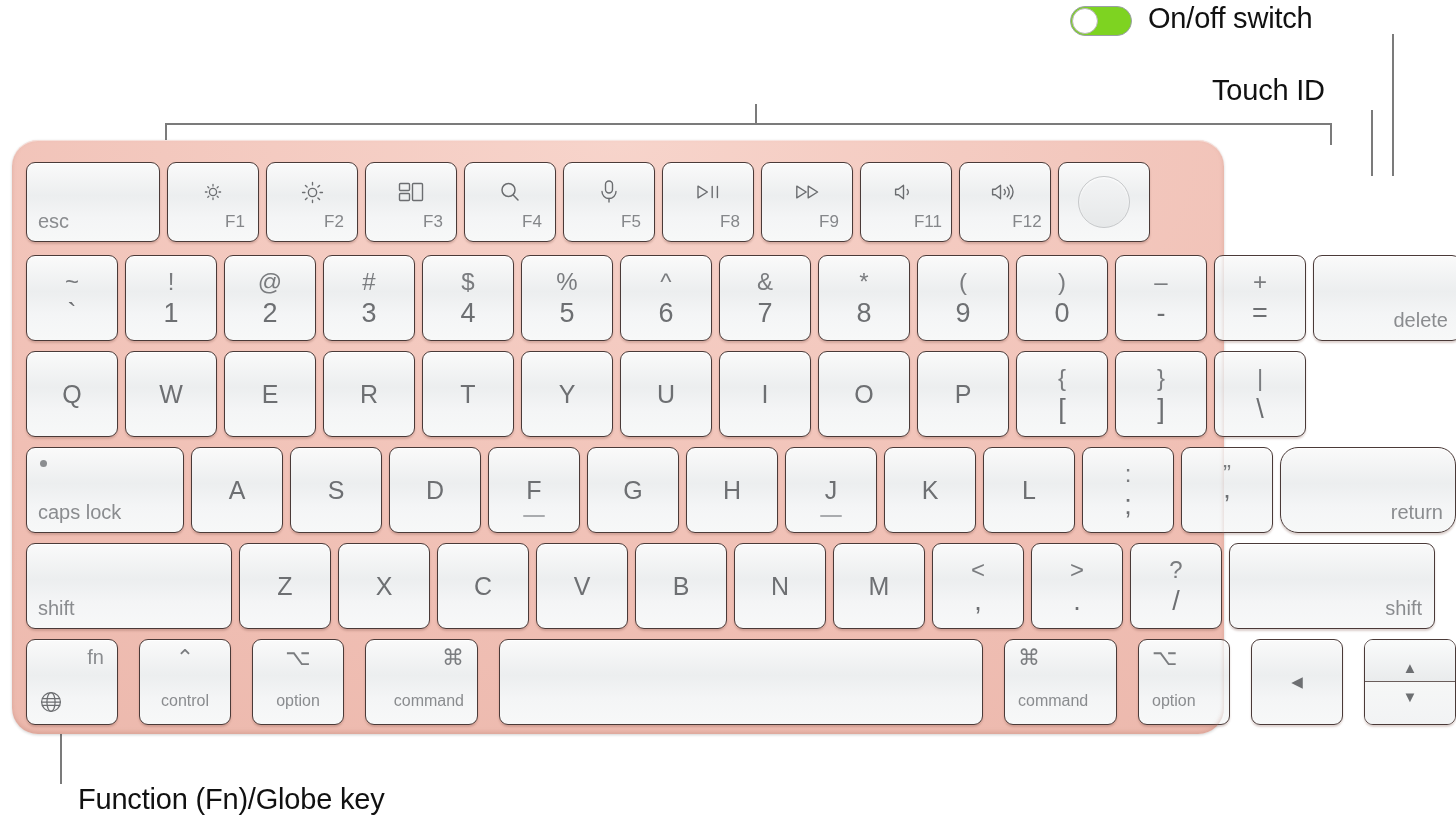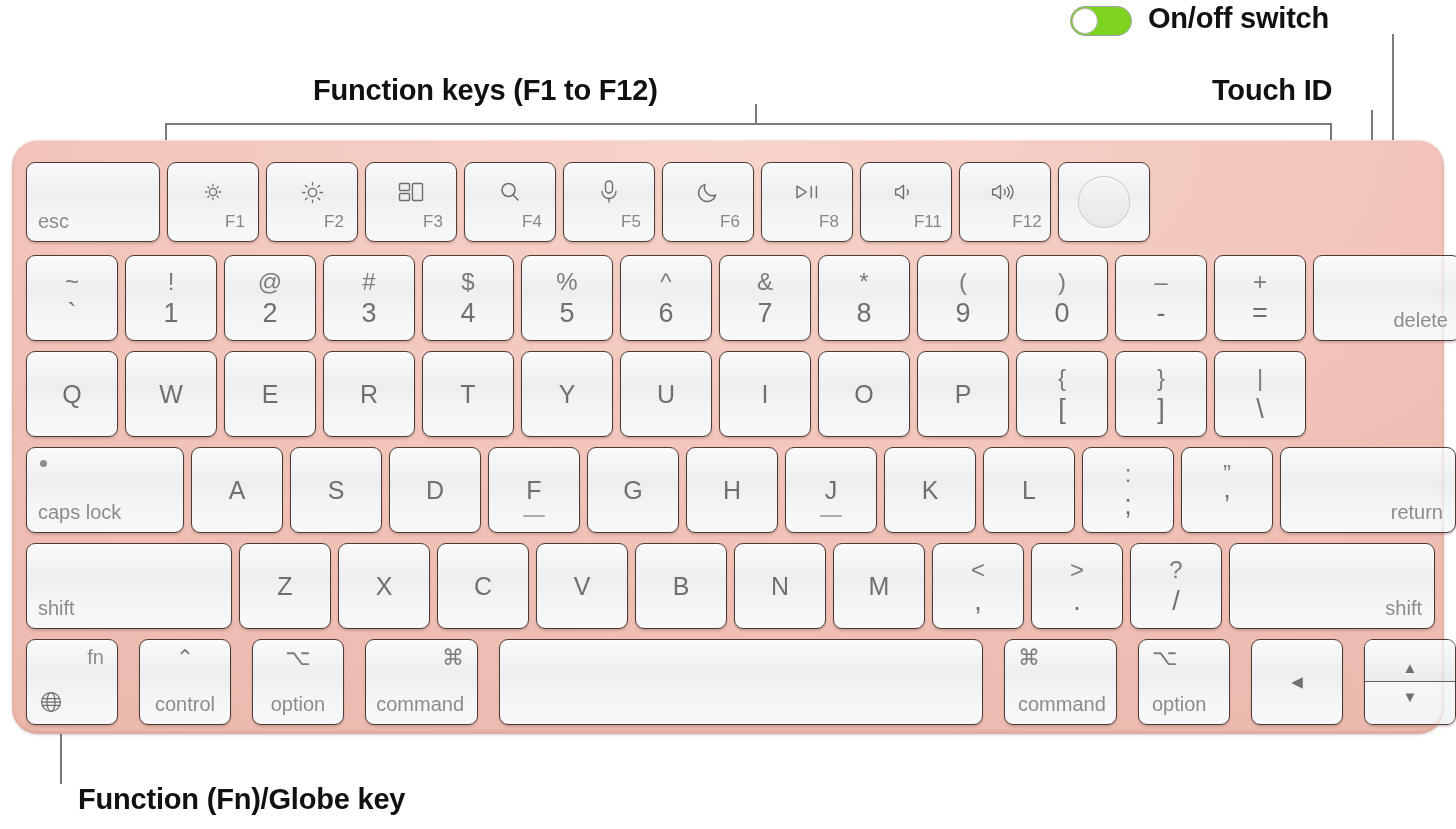--- a/index.html
+++ b/index.html
@@ -11,21 +11,20 @@
   }
   #stage { position: relative; width: 1456px; height: 829px; }
 
   
   .callout-label {
     position: absolute;
     font-size: 29px;
     color: #111111;
     white-space: nowrap;
     letter-spacing: -0.2px;
-    font-weight: bold;
   }
   .callout-line {
     position: absolute;
     background: #7b7b7b;
   }
   .vline { width: 2px; }
 
   
   .bracket {
     position: absolute;
@@ -48,21 +47,21 @@
     width: 26px; height: 26px;
     border-radius: 50%;
     background: #ffffff;
     border: 1px solid #b5b5b5;
   }
 
   
   #keyboard {
     position: absolute;
     left: 12px; top: 140px;
-    width: 1432px; height: 594px;
+    width: 1212px; height: 594px;
     background:
       radial-gradient(120% 140% at 50% 0%, #f7d4cb 0%, #f0bfb4 55%, #eab5a9 100%);
     border-radius: 26px;
     box-shadow: inset 0 1px 0 rgba(255,255,255,0.55),
                 0 1px 3px rgba(0,0,0,0.18);
   }
   #keyboard::after{
     content:"";
     position:absolute; inset:0;
     border-radius:26px;
@@ -136,22 +135,22 @@
     text-align: center;
     font-size: 17px; color: #85878a; margin-left: 44px;
   }
   
   .mod-sym {
     position: absolute; top: 7px; right: 13px;
     font-size: 22px; color: #7a7c7f; line-height: 1;
   }
   .mod-sym.ctr { left: 0; right: 0; text-align: center; }
   .mod-word {
-    position: absolute; bottom: 8px; right: 13px;
-    font-size: 20px; color: #8a8c8f;
+    position: absolute; bottom: 14px; right: 13px;
+    font-size: 16px; color: #8a8c8f;
   }
   .mod-word.left { left: 13px; right: auto; }
   .mod-sym.left { left: 13px; right: auto; }
 
   
   .caps-dot {
     position: absolute; left: 13px; top: 12px;
     width: 7px; height: 7px; border-radius: 50%;
     background: #8b8d90;
   }
@@ -206,21 +205,20 @@
 
   <div class="toggle" style="left:1070px; top:6px;">
     <div class="knob"></div>
   </div>
   <div class="callout-label" style="left:1148px; top:2px;">On/off switch</div>
   <div class="callout-line vline" style="left:1392px; top:34px; height:142px;"></div>
 
   <div class="callout-label" style="left:1212px; top:74px;">Touch ID</div>
   <div class="callout-line vline" style="left:1371px; top:110px; height:66px;"></div>
 
-  <div class="callout-label" style="left:313px; top:74px;">Function keys (F1 to F12)</div>
   <div class="bracket" style="left:165px; top:123px; width:1167px; height:22px;"></div>
   <div class="callout-line vline" style="left:755px; top:104px; height:21px;"></div>
 
   <div class="callout-line vline" style="left:60px; top:722px; height:62px;"></div>
   <div class="callout-label" style="left:78px; top:783px;">Function (Fn)/Globe key</div>
 
   <div id="keyboard">
 
     <div class="krow" style="top:22px;">
       <div class="key fkey" style="width:134px;">
@@ -272,40 +270,41 @@
         <span class="fk-icon">
           <svg width="22" height="26" viewBox="0 0 22 26" fill="none" stroke="#6b6d70" stroke-width="1.4" stroke-linecap="round">
             <rect x="7.5" y="2" width="7" height="12" rx="3.5"></rect>
             <path d="M4 12.5a7 7 0 0 0 14 0"></path>
             <path d="M11 19.5V23"></path>
           </svg>
         </span>
         <span class="fk-num">F5</span>
       </div>
 
-      <div class="key fkey">
-        <span class="fk-icon">
-          <svg width="24" height="24" viewBox="0 0 24 24" fill="none" stroke="#6b6d70" stroke-width="1.5" stroke-linecap="round">
-            <path d="M19.5 15.3A8.4 8.4 0 0 1 8.9 4.6a8.6 8.6 0 1 0 10.6 10.7z"></path>
-          </svg>
-        </span>
-        <span class="fk-num">F6</span>
-      </div>
 
 
       <div class="key fkey">
         <span class="fk-icon">
           <svg width="28" height="18" viewBox="0 0 28 18" fill="none" stroke="#6b6d70" stroke-width="1.4" stroke-linejoin="round" stroke-linecap="round">
             <path d="M4 3.2L13.4 9 4 14.8z"></path>
             <path d="M18.2 3.4v11.2M23.4 3.4v11.2"></path>
           </svg>
         </span>
         <span class="fk-num">F8</span>
       </div>
 
+      <div class="key fkey">
+        <span class="fk-icon">
+          <svg width="30" height="18" viewBox="0 0 30 18" fill="none" stroke="#6b6d70" stroke-width="1.4" stroke-linejoin="round">
+            <path d="M4.8 3.2L14.2 9 4.8 14.8z"></path>
+            <path d="M16.2 3.2L25.6 9l-9.4 5.8z"></path>
+          </svg>
+        </span>
+        <span class="fk-num">F9</span>
+      </div>
 
 
       <div class="key fkey">
         <span class="fk-icon">
           <svg width="26" height="20" viewBox="0 0 26 20" fill="none" stroke="#6b6d70" stroke-width="1.4" stroke-linejoin="round" stroke-linecap="round">
             <path d="M10.5 3.2L5.4 7.2H2.6v5.6h2.8l5.1 4z"></path>
             <path d="M14.2 7.4a3.6 3.6 0 0 1 0 5.2"></path>
           </svg>
         </span>
         <span class="fk-num">F11</span>
@@ -502,21 +501,21 @@
             <span class="up">:</span>
             <span class="lo">;</span>
           </span>
       </div>
       <div class="key">
         <span class="lg-stack">
             <span class="up">”</span>
             <span class="lo">’</span>
           </span>
       </div>
-      <div class="key" style="width:176px;">
+      <div class="key" style="width:176px;border-radius:18px;">
         <span class="lg-br">return</span>
       </div>
     </div>
 
     <div class="krow" style="top:403px;">
       <div class="key" style="width:206px;">
         <span class="lg-bl">shift</span>
       </div>
       <div class="key">
           <span class="lg-center">Z</span>

